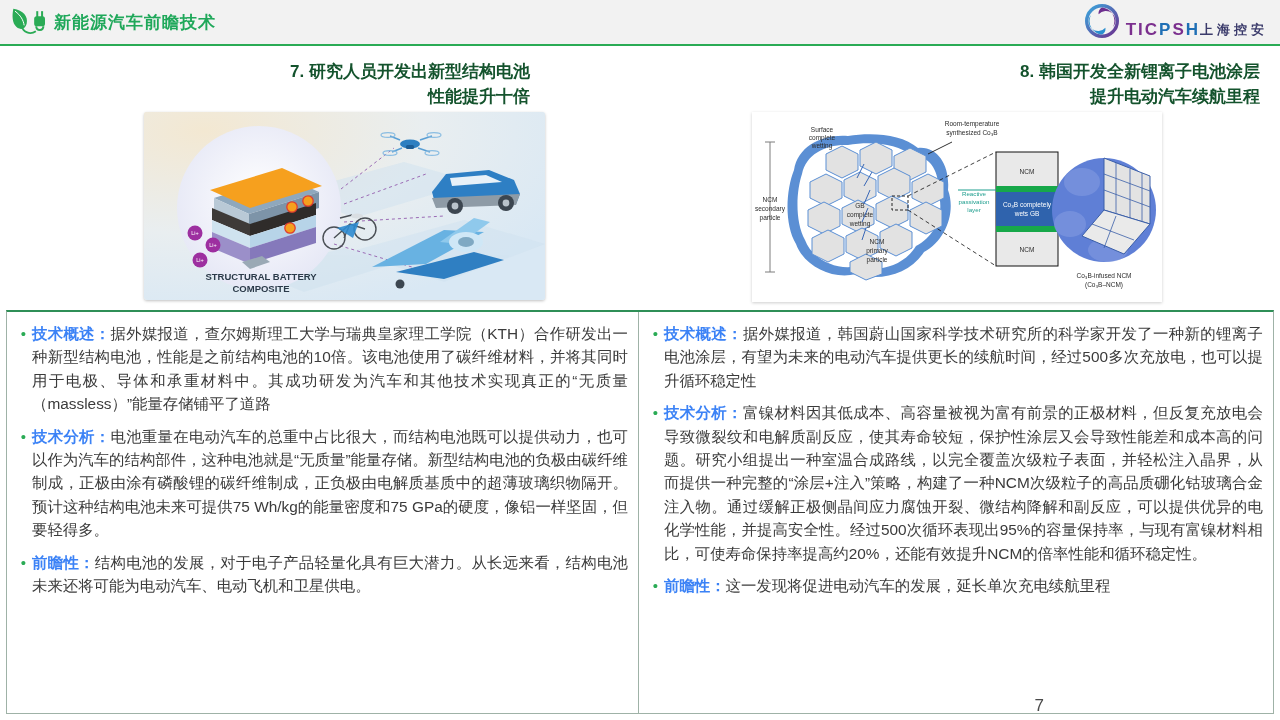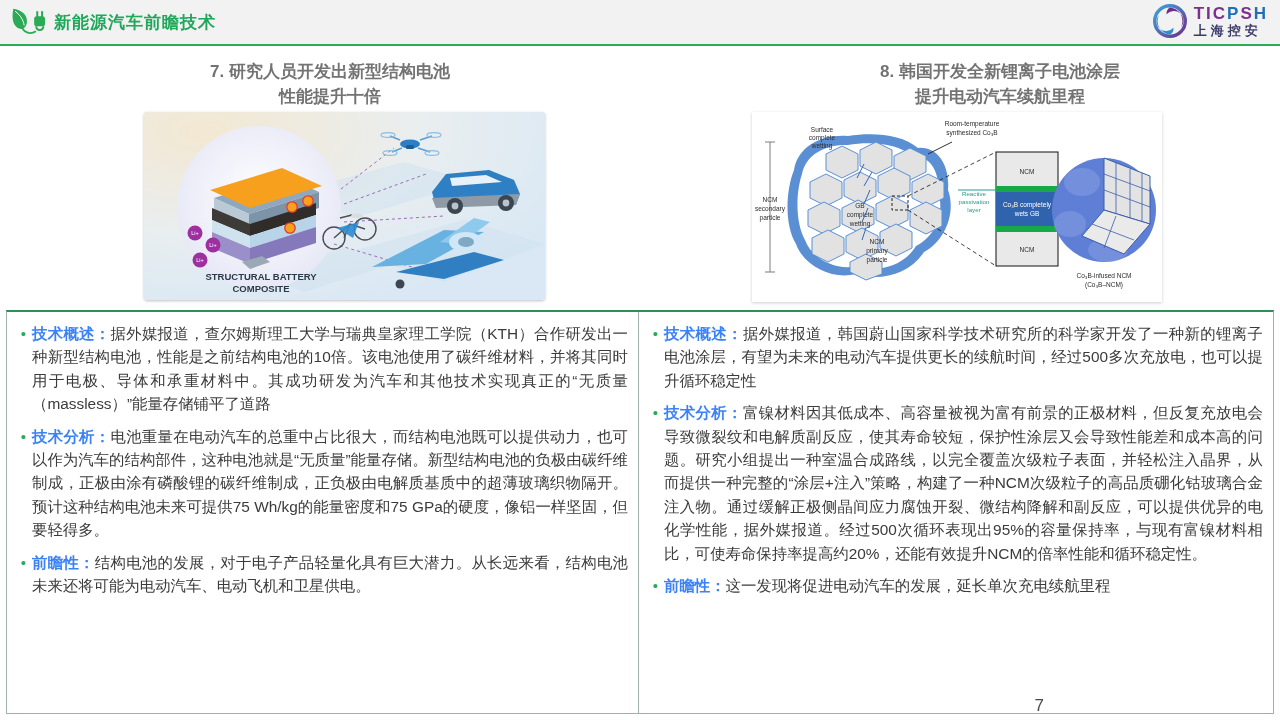--- a/index.html
+++ b/index.html
@@ -16,28 +16,28 @@
     background:#f2f2f2;border-bottom:2px solid #2aab55;
     display:flex;align-items:center;
   }
   .hdr-icon{width:40px;height:34px;margin-left:10px;flex:0 0 auto;}
   .hdr-title{
     font-size:17px;font-weight:bold;color:#1fa85a;letter-spacing:1px;
     margin-left:4px;white-space:nowrap;
   }
   .logo{position:absolute;right:12px;top:4px;display:flex;align-items:center;gap:7px;}
   .logo-mark{width:34px;height:34px;flex:0 0 auto;}
-  .logo-text{display:flex;flex-direction:column;line-height:1;}
+  .logo-text{display:flex;flex-direction:row;line-height:1;margin-top:16px;}
   .logo-en{font-size:17px;font-weight:bold;letter-spacing:2px;color:#7b2f8e;}
   .logo-en .b{color:#1f6fb5;}
   .logo-cn{font-size:13px;font-weight:bold;letter-spacing:4px;color:#3b3b6b;margin-top:3px;font-family:Liberation Mono, monospace;}
 
   
   .title{
-    position:absolute;text-align:center;color:#737373;
+    position:absolute;text-align:right;color:#14532d;
     font-size:17px;font-weight:bold;line-height:1.45;white-space:pre-line;
   }
   #title-left{left:130px;top:60px;width:400px;}
   #title-right{left:740px;top:60px;width:520px;}
 
   
   .fig{position:absolute;overflow:hidden;}
   #fig-left{left:144px;top:112px;width:401px;height:188px;border-radius:3px;
     background:linear-gradient(120deg,#efe6d2 0%,#e8ecef 38%,#dfeaf3 100%);
     box-shadow:0 1px 3px rgba(0,0,0,.25);}
@@ -344,21 +344,21 @@
     <div class="col col-right">
       <div class="bullet">
         <span class="dot">•</span>
         <div class="btext">
           <span class="lead">技术概述：</span><span>据外媒报道，韩国蔚山国家科学技术研究所的科学家开发了一种新的锂离子电池涂层，有望为未来的电动汽车提供更长的续航时间，经过500多次充放电，也可以提升循环稳定性</span>
         </div>
       </div>
       <div class="bullet">
         <span class="dot">•</span>
         <div class="btext">
-          <span class="lead">技术分析：</span><span>富镍材料因其低成本、高容量被视为富有前景的正极材料，但反复充放电会导致微裂纹和电解质副反应，使其寿命较短，保护性涂层又会导致性能差和成本高的问题。研究小组提出一种室温合成路线，以完全覆盖次级粒子表面，并轻松注入晶界，从而提供一种完整的“涂层+注入”策略，构建了一种NCM次级粒子的高品质硼化钴玻璃合金注入物。通过缓解正极侧晶间应力腐蚀开裂、微结构降解和副反应，可以提供优异的电化学性能，据外媒报道。经过500次循环表现出95%的容量保持率，与现有富镍材料相比，可使寿命保持率提高约20%，还能有效提升NCM的倍率性能和循环稳定性。</span>
+          <span class="lead">技术分析：</span><span>富镍材料因其低成本、高容量被视为富有前景的正极材料，但反复充放电会导致微裂纹和电解质副反应，使其寿命较短，保护性涂层又会导致性能差和成本高的问题。研究小组提出一种室温合成路线，以完全覆盖次级粒子表面，并轻松注入晶界，从而提供一种完整的“涂层+注入”策略，构建了一种NCM次级粒子的高品质硼化钴玻璃合金注入物。通过缓解正极侧晶间应力腐蚀开裂、微结构降解和副反应，可以提供优异的电化学性能，并提高安全性。经过500次循环表现出95%的容量保持率，与现有富镍材料相比，可使寿命保持率提高约20%，还能有效提升NCM的倍率性能和循环稳定性。</span>
         </div>
       </div>
       <div class="bullet">
         <span class="dot">•</span>
         <div class="btext">
           <span class="lead">前瞻性：</span><span>这一发现将促进电动汽车的发展，延长单次充电续航里程</span>
         </div>
       </div>
     </div>
   </div>

